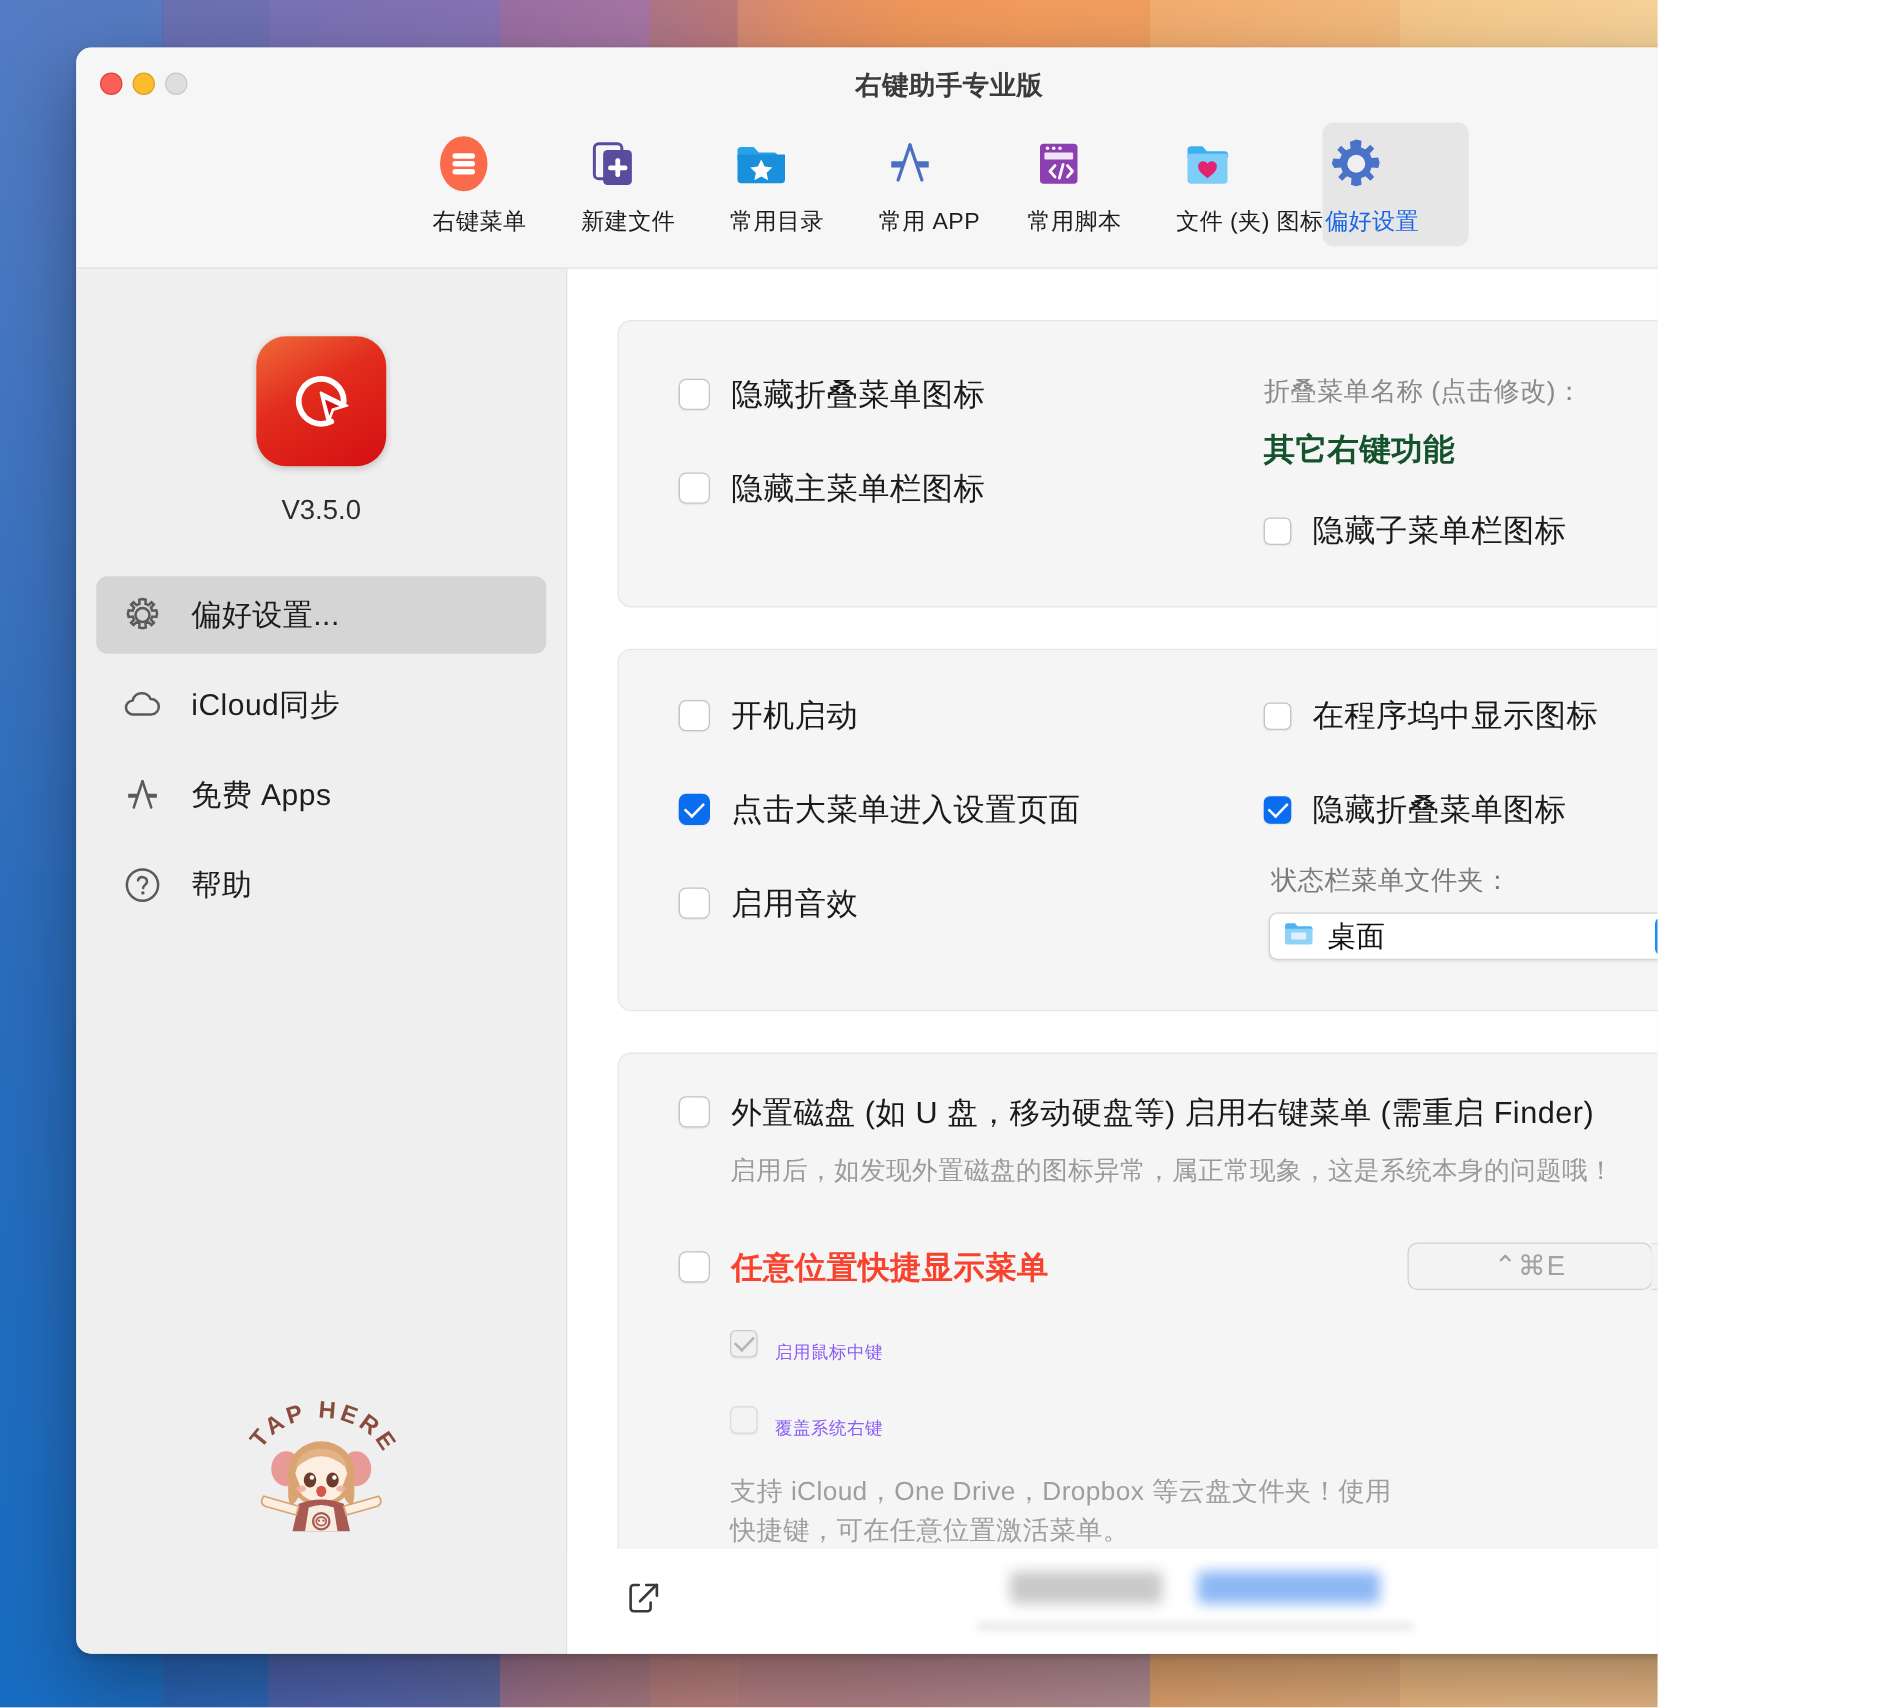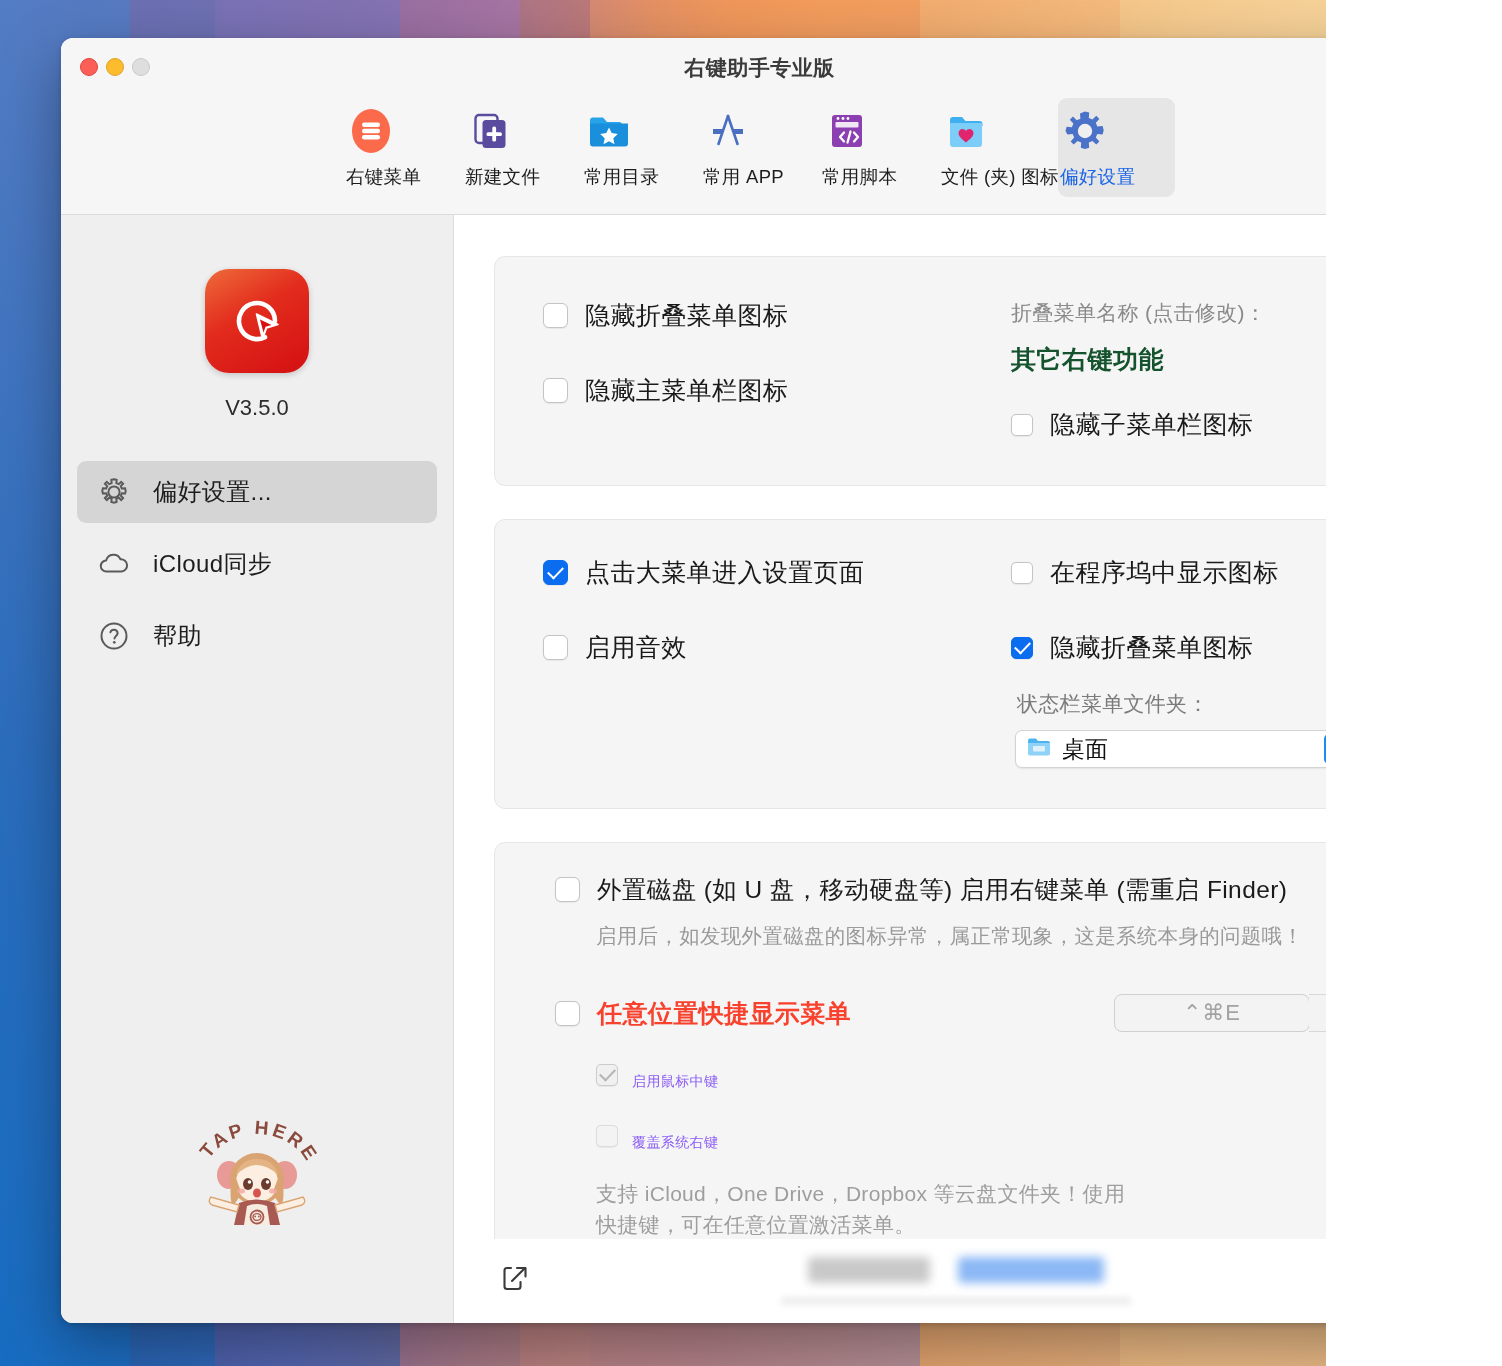--- a/index.html
+++ b/index.html
@@ -193,21 +193,21 @@
     gap: 33px;
     min-height: 0;
   }
   .panel {
     background: #f5f5f5;
     border-radius: 11px;
     border: .5px solid #e6e6e6;
   }
   .panel-1 { padding: 42px 48px 44px; }
   .panel-2 { padding: 36px 48px 40px; }
-  .panel-3 { padding: 30px 60px 36px; }
+  .panel-3 { padding: 30px 48px 36px; }
 
   .two-col { display: flex; }
   .col-l { width: 468px; flex: 0 0 auto; }
   .col-r { flex: 1 1 auto; }
 
   
   .cbrow { display: flex; align-items: center; gap: 17px; }
   .cbrow + .cbrow { margin-top: 42px; }
 
   .cbox {
@@ -526,20 +526,33 @@
 
           <div class="side-item">
             <span class="sglyph">
               <svg width="36" height="36" viewBox="0 0 36 36">
                 <path d="M10.5 25.5a5.5 5.5 0 01-.4-11 7.6 7.6 0 0114.4-1.2 5.2 5.2 0 01.9 12.2z" fill="none" stroke="#5a5a5a" stroke-width="2" stroke-linejoin="round"></path>
               </svg>
             </span>
             <span class="slabel">iCloud同步</span>
           </div>
 
+          <div class="side-item">
+            <span class="sglyph">
+              <svg width="36" height="36" viewBox="0 0 36 36">
+                <g stroke="#5a5a5a" stroke-width="2" fill="none" stroke-linecap="round">
+                  <path d="M18 7 L25 28"></path>
+                  <path d="M18 7 L11 28"></path>
+                </g>
+                <rect x="6.5" y="17" width="7.5" height="3.2" fill="#5a5a5a"></rect>
+                <rect x="22" y="17" width="7.5" height="3.2" fill="#5a5a5a"></rect>
+              </svg>
+            </span>
+            <span class="slabel">免费 Apps</span>
+          </div>
 
           <div class="side-item">
             <span class="sglyph">
               <svg width="36" height="36" viewBox="0 0 36 36">
                 <circle cx="18" cy="18" r="12.5" fill="none" stroke="#5a5a5a" stroke-width="2"></circle>
                 <path d="M14.4 14.2a3.7 3.7 0 017.2 1.1c0 2.4-3.1 2.8-3.1 5.1" fill="none" stroke="#5a5a5a" stroke-width="2" stroke-linecap="round"></path>
                 <circle cx="18.3" cy="24.3" r="1.35" fill="#5a5a5a"></circle>
               </svg>
             </span>
             <span class="slabel">帮助</span>
@@ -616,20 +629,24 @@
                     <span class="cblabel">隐藏子菜单栏图标</span>
                   </div>
                 </div>
               </div>
             </div>
           </div>
 
           <div class="panel panel-2">
             <div class="two-col">
               <div class="col-l">
+                <div class="cbrow">
+                  <span class="cbox"></span>
+                  <span class="cblabel">开机启动</span>
+                </div>
                 <div class="cbrow">
                   <span class="cbox checked"></span>
                   <span class="cblabel">点击大菜单进入设置页面</span>
                 </div>
                 <div class="cbrow">
                   <span class="cbox"></span>
                   <span class="cblabel">启用音效</span>
                 </div>
               </div>
               <div class="col-r">

